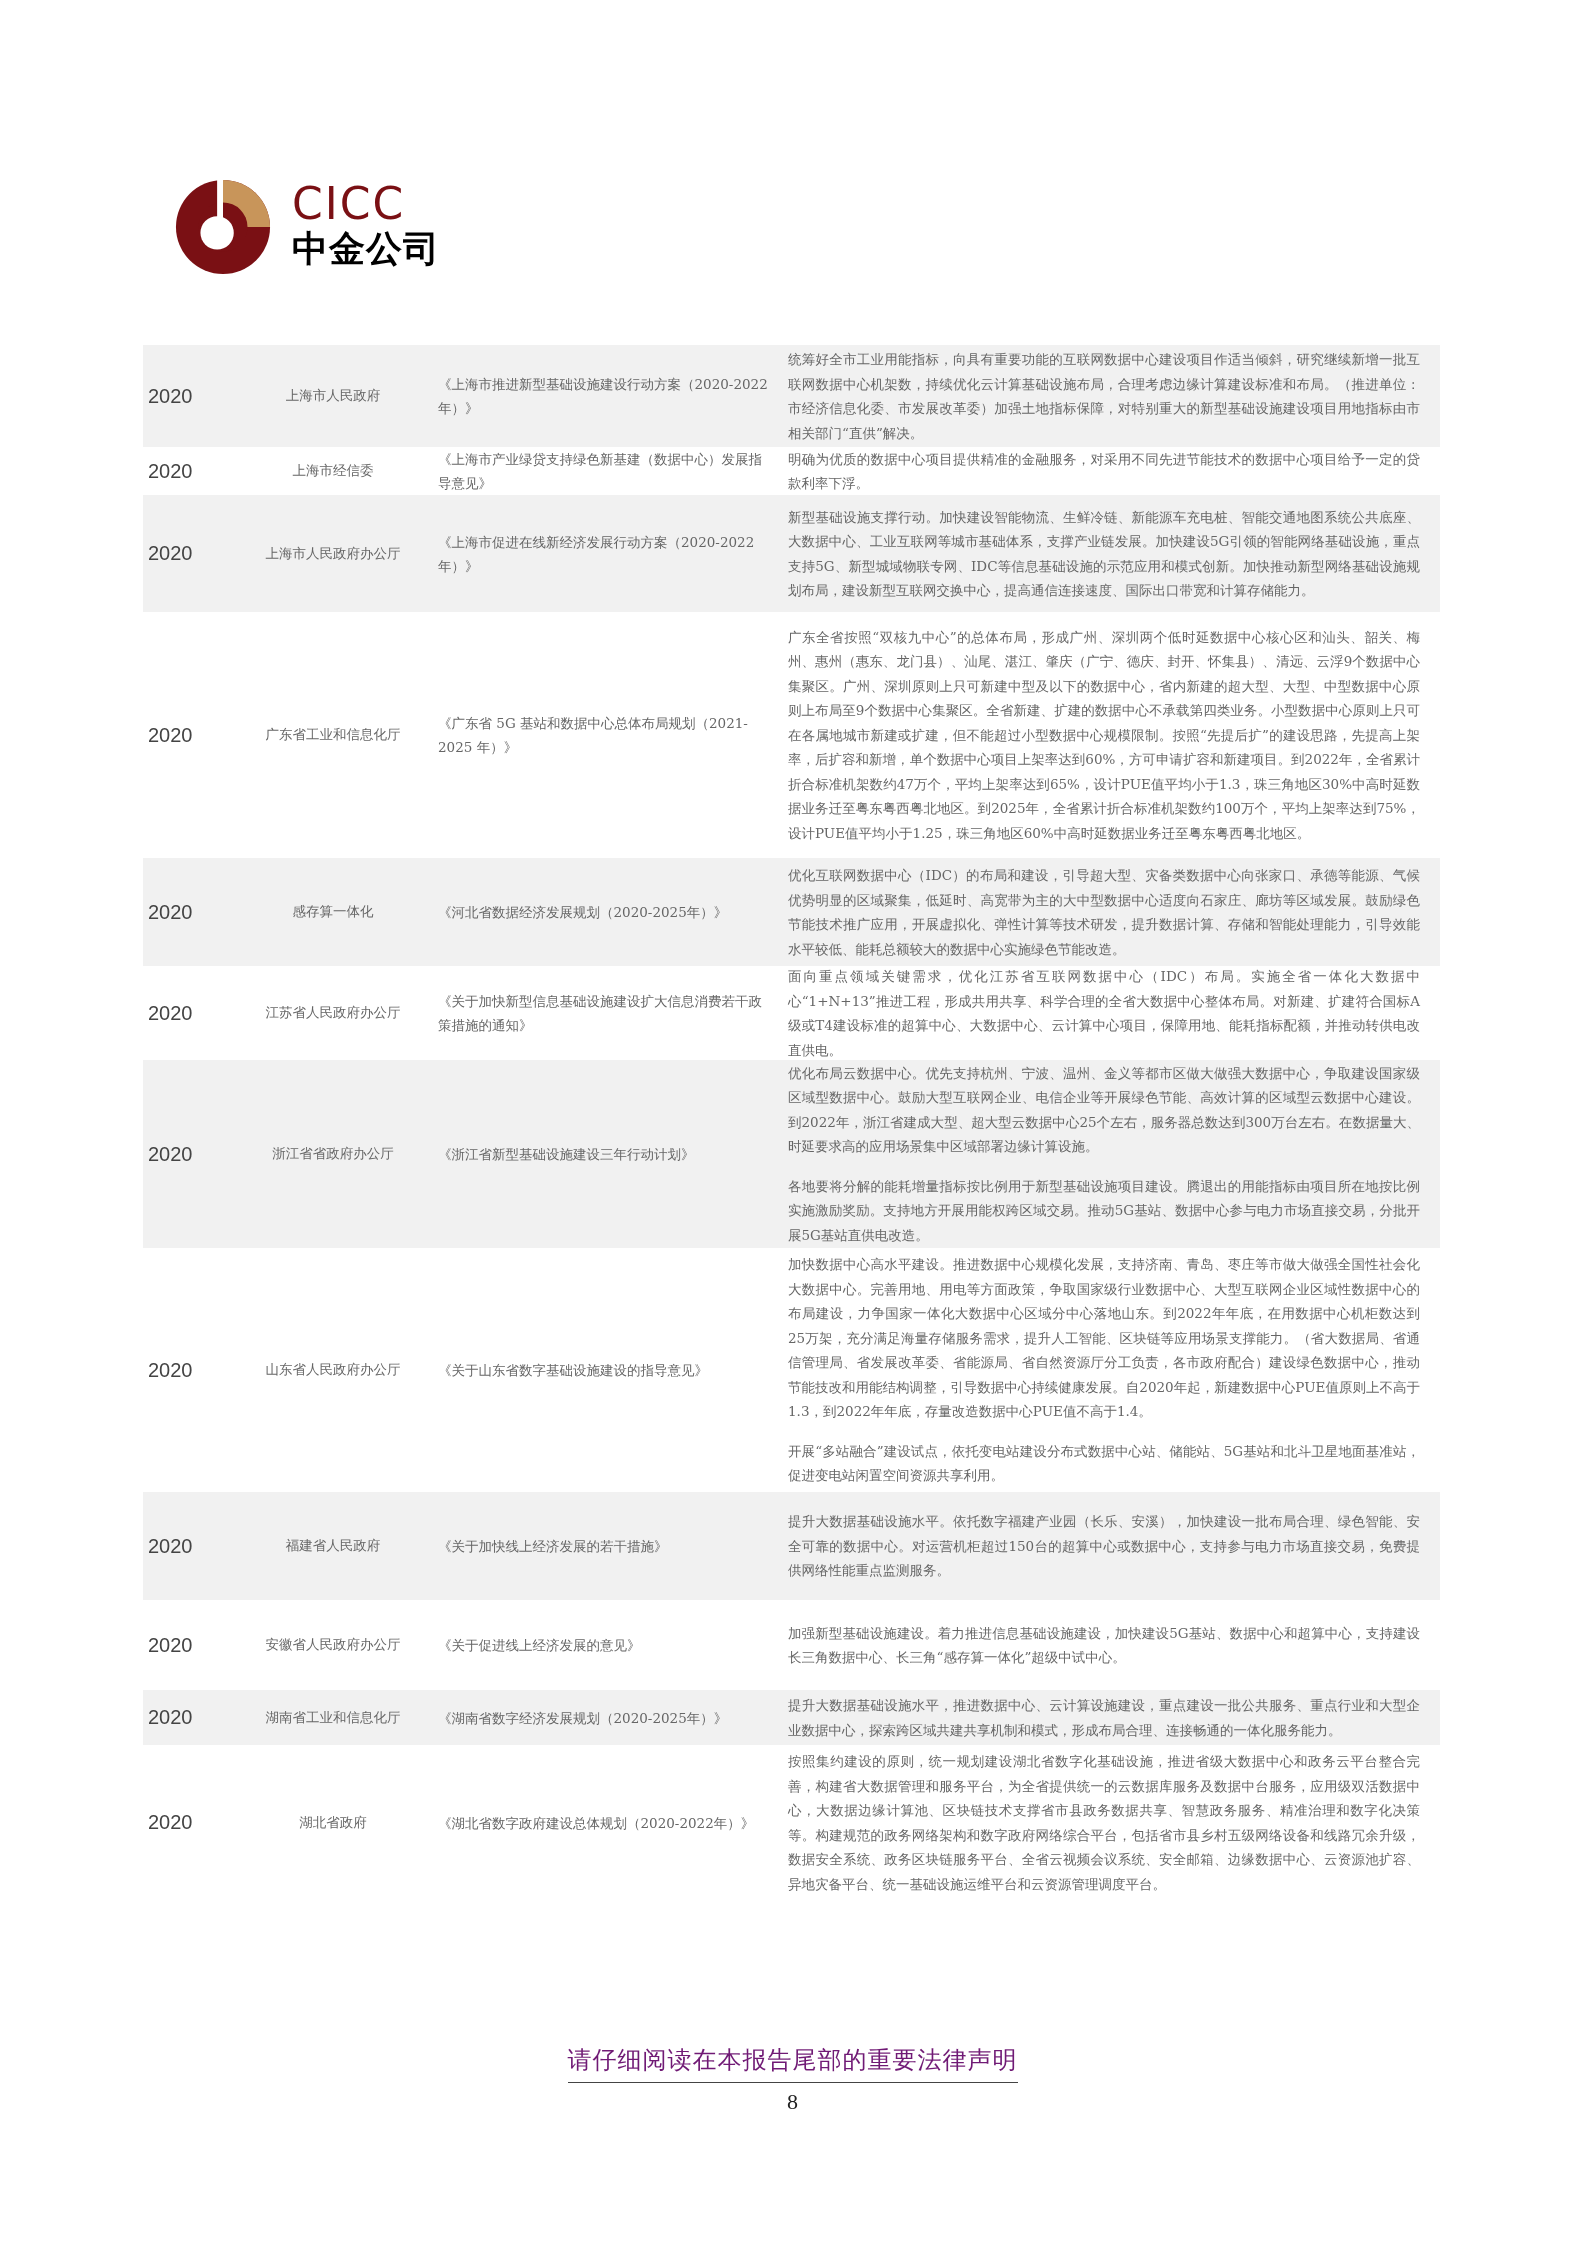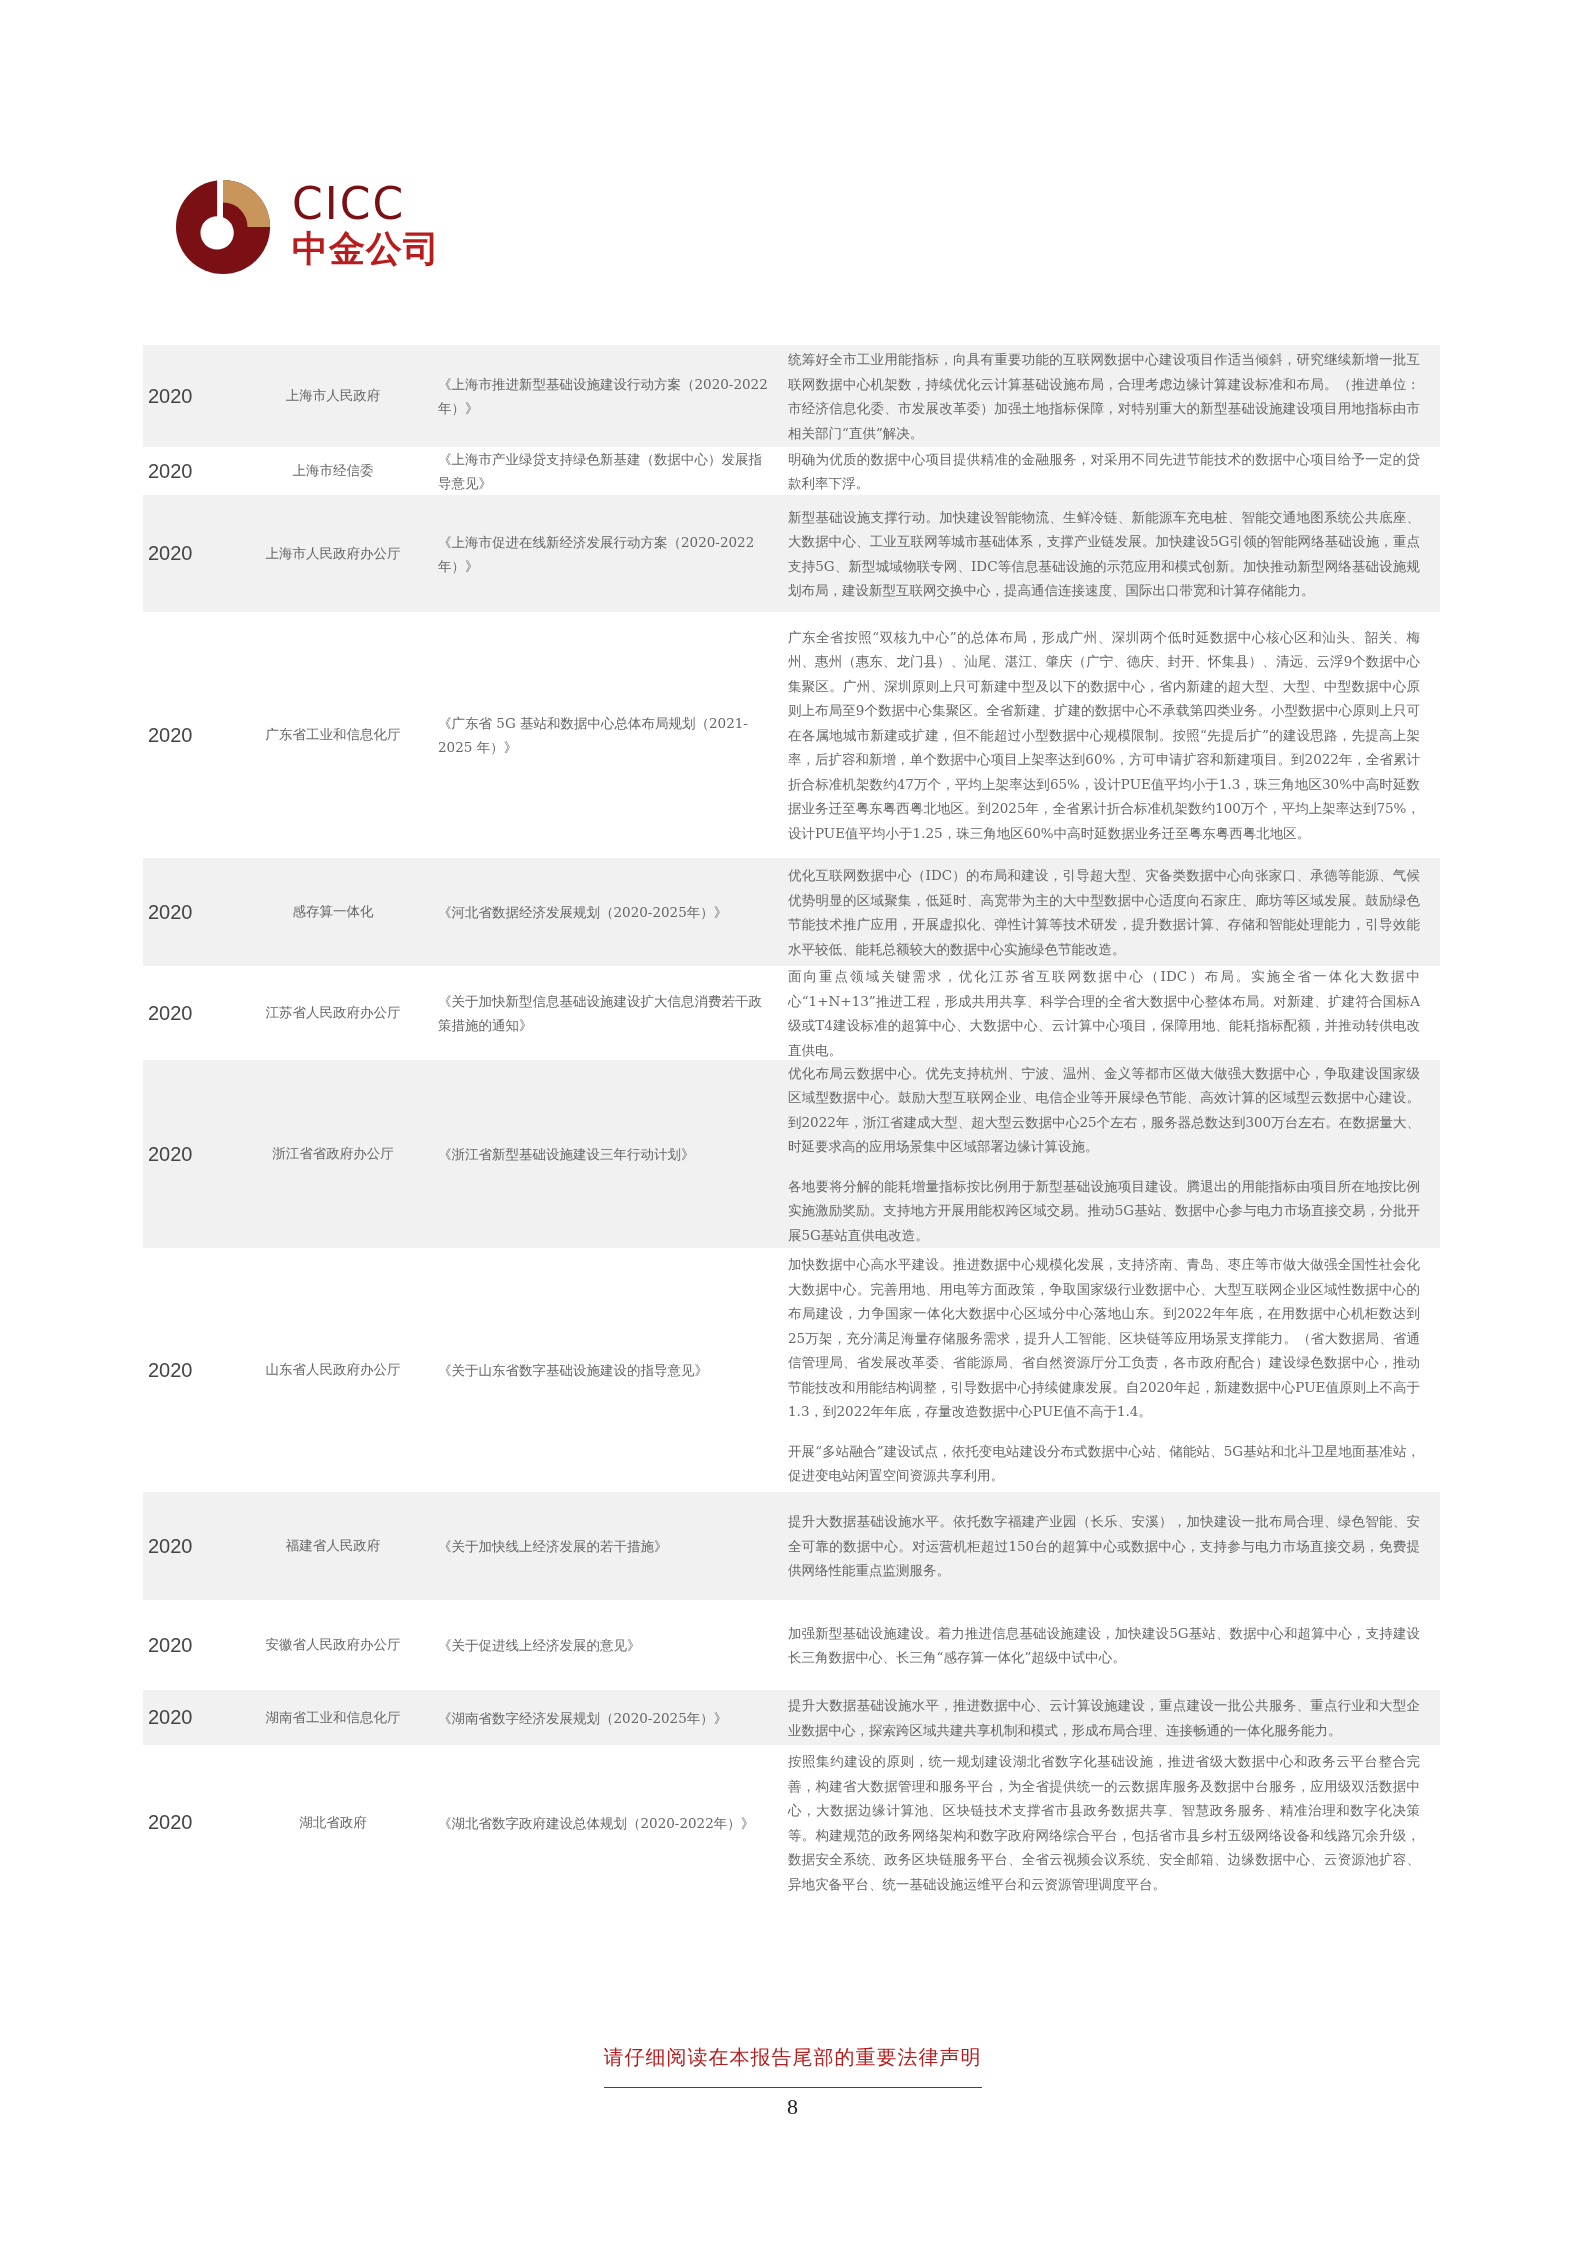--- a/index.html
+++ b/index.html
@@ -4,38 +4,38 @@
 <style>
   html, body { margin: 0; padding: 0; background: #ffffff; }
   body { width: 1585px; height: 2244px; position: relative; overflow: hidden;
          font-family: "DejaVu Serif", "Liberation Serif", serif; color: #555; }
   .logo { position: absolute; left: 174px; top: 178px; width: 300px; height: 100px; }
   .logo-mark { position: absolute; left: 0; top: 0; width: 98px; height: 98px; }
   .logo-text { position: absolute; left: 118px; top: 4px; }
   .logo-en { font-family: "DejaVu Sans", "Liberation Sans", sans-serif; font-weight: normal;
              font-size: 44px; line-height: 44px; color: #7a1014; letter-spacing: 2px; }
   .logo-cn { font-family: "DejaVu Sans", "Liberation Sans", sans-serif; font-weight: bold;
-             font-size: 36px; line-height: 46px; color: #b91c1c; letter-spacing: 1px; }
+             font-size: 36px; line-height: 46px; color: #000000; letter-spacing: 1px; }
 
   .table { position: absolute; left: 143px; top: 345px; width: 1297px; }
   .row { position: absolute; left: 0; width: 1297px; display: block; }
   .row.gray { background: #f1f1f1; }
   .row.white { background: #ffffff; }
   .cell { position: absolute; top: 0; height: 100%; display: flex; align-items: center;
           font-size: 13.5px; color: #666; }
   .c-year { left: 5px; width: 60px; font-family: "Liberation Sans", "DejaVu Sans", sans-serif; color: #444; font-size: 20px; }
   .c-org { left: 70px; width: 240px; justify-content: center; text-align: center; }
   .c-doc { left: 295px; width: 330px; line-height: 24px; }
   .c-desc { left: 630px; width: 662px; line-height: 24.5px; align-items: center; }
   .c-desc .inner { width: 100%; }
   .c-desc p { margin: 15px; text-align: justify; }
 
   .footer { position: absolute; left: 0; width: 1585px; top: 2044px; text-align: center; }
   .footer-note { display: inline-block; font-family: "DejaVu Sans", "Liberation Sans", sans-serif;
-                 font-size: 20px; color: #b91c1c; border-bottom: 1.5px solid #444; padding-bottom: 16px; letter-spacing: 1px; }
+                 font-size: 24px; color: #701a75; border-bottom: 1.5px solid #444; padding-bottom: 6px; letter-spacing: 1px; }
   .page-num { font-family: "Liberation Serif", "DejaVu Serif", serif; font-size: 22px; color: #222; margin-top: 6px; }
 </style>
 </head>
 <body>
 
 <div class="logo">
   <svg class="logo-mark" viewBox="0 0 100 100">
     <circle cx="50" cy="50" r="48" fill="#7a1014"></circle>
     <path d="M50 2 A48 48 0 0 1 98 50 L50 50 Z" fill="#c8955a"></path>
     <circle cx="50" cy="50" r="25" fill="#7a1014"></circle>

